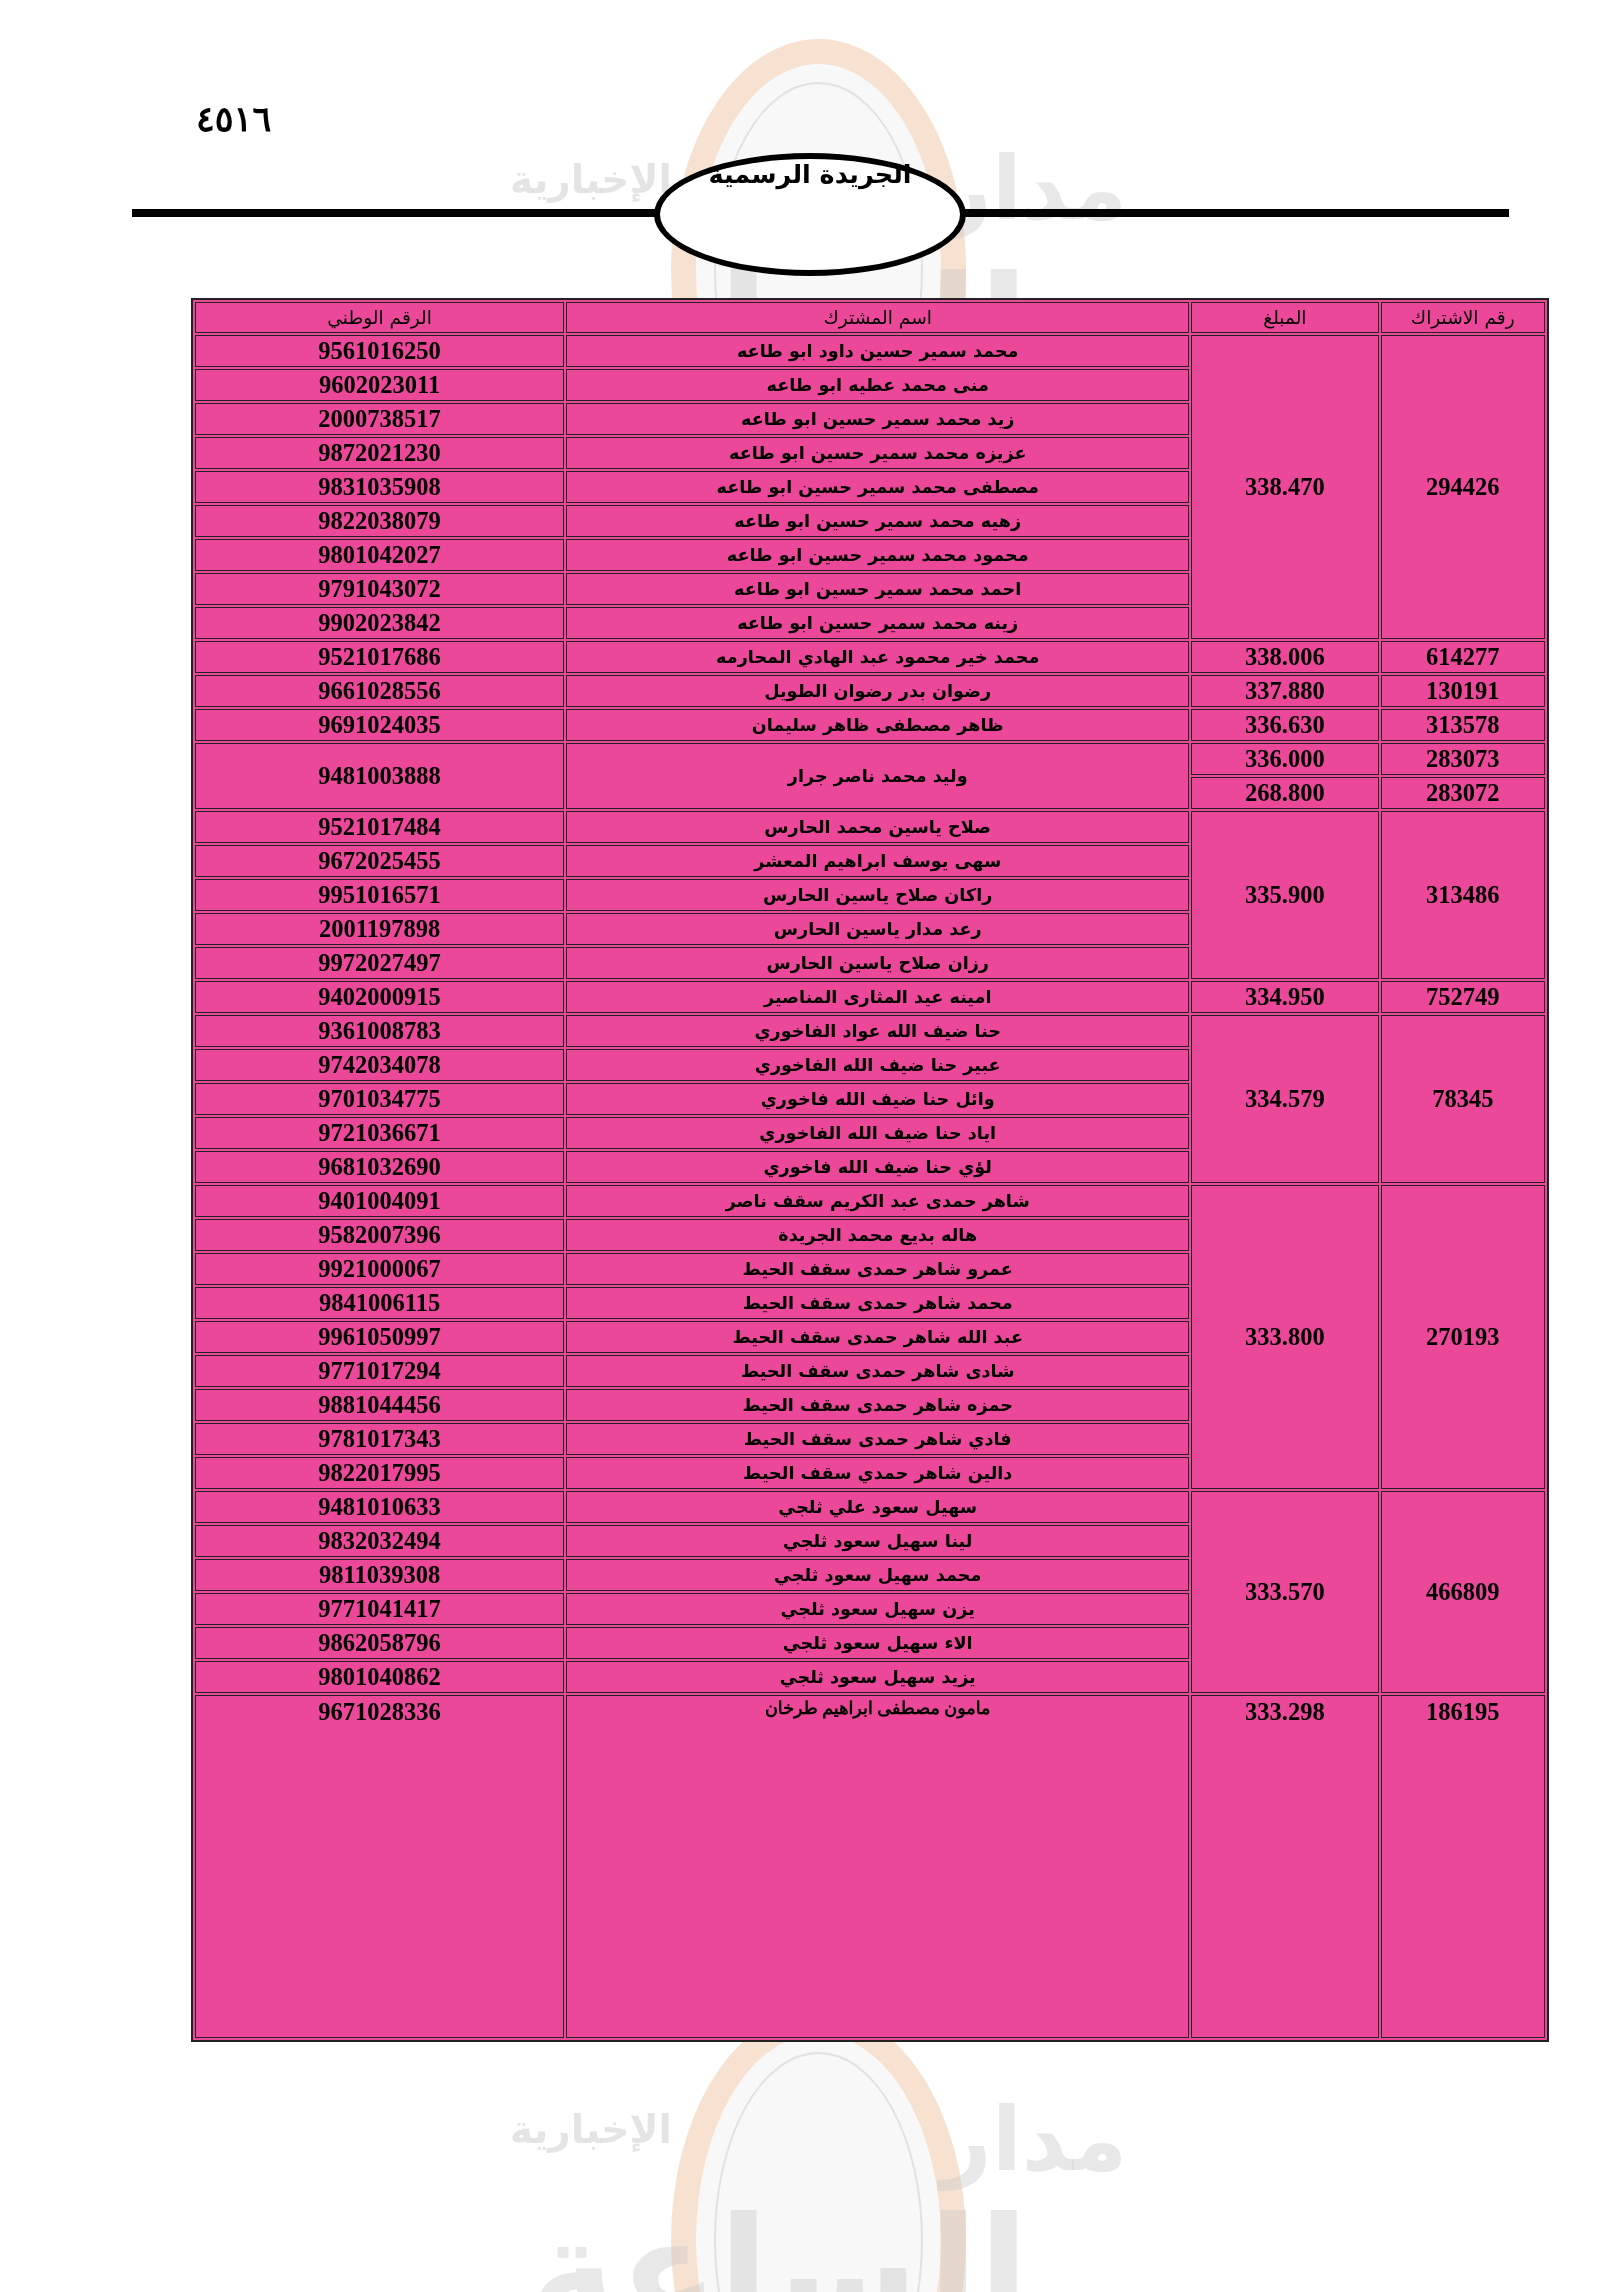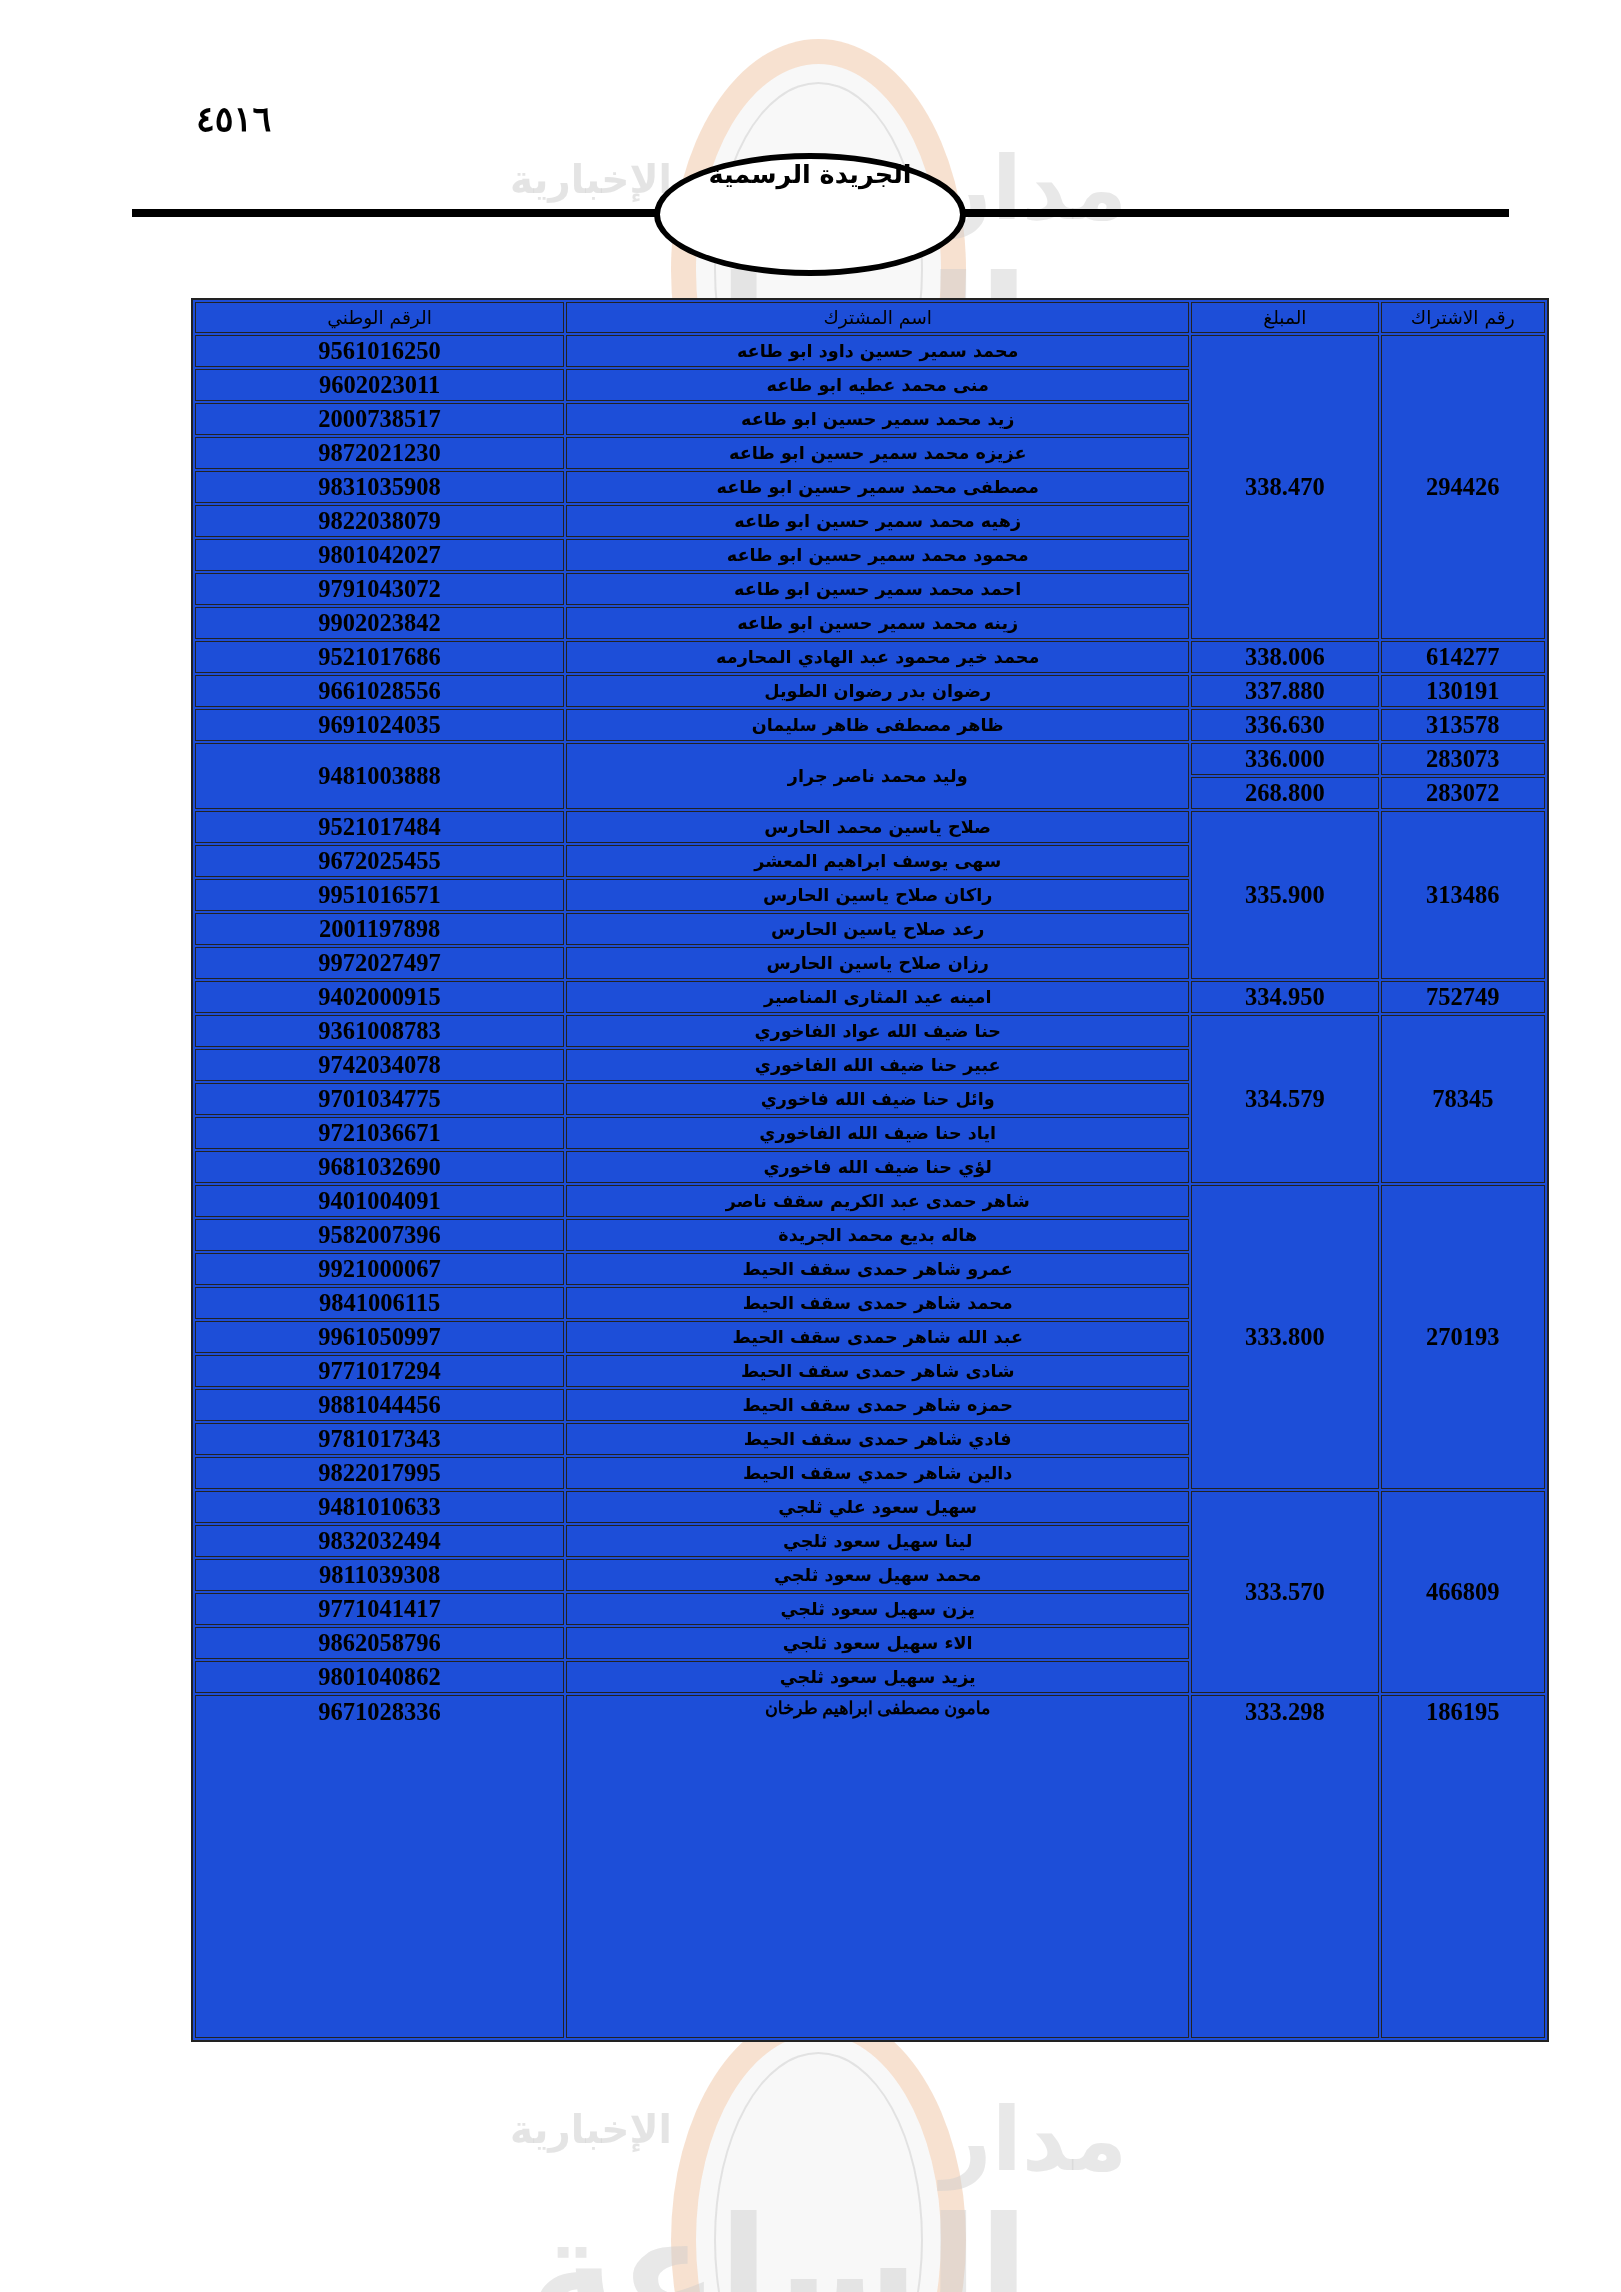--- a/index.html
+++ b/index.html
@@ -19,21 +19,21 @@
   .page-number { position: absolute; left: 196px; top: 98px; font-family: "DejaVu Serif", serif;
                  font-weight: bold; font-size: 35px; letter-spacing: 5.9px; direction: ltr; }
   .rule { position: absolute; left: 132px; top: 209px; width: 1377px; height: 7.8px; background: #000; }
   .title-oval { position: absolute; left: 654px; top: 153px; width: 312px; height: 123px;
                 border: 6.9px solid #000; border-radius: 50%; background: #fff; box-sizing: border-box;
                 display: flex; align-items: flex-start; justify-content: center; }
   .title-oval span { font-family: "DejaVu Sans", sans-serif; font-weight: bold; font-size: 25.5px; direction: rtl; }
 
   .gazette-table { position: absolute; left: 191px; top: 298px; width: 1358px;
                    border-collapse: separate; border-spacing: 2px;
-                   border: 2.9px double #222; background: #1d4ed8; table-layout: fixed; }
+                   border: 2.9px double #222; background: #ec4899; table-layout: fixed; }
   .gazette-table th, .gazette-table td { border: 1.5px solid #222; padding: 0; text-align: center;
                    vertical-align: middle; }
   .gazette-table th { height: 29px; font-family: "DejaVu Sans", sans-serif; font-weight: normal;
                    font-size: 18.6px; direction: rtl; }
   .gazette-table td { height: 30px; }
   .num { font-family: "Liberation Serif", serif; font-weight: bold; font-size: 24.5px; }
   .name { font-family: "DejaVu Sans", sans-serif; font-weight: bold; font-size: 17.6px; direction: rtl; }
   .col-nid { width: 339px; }
   .col-name { width: 572px; }
   .col-amount { width: 172px; }
@@ -176,21 +176,21 @@
     <tr>
         <td class="num">9672025455</td>
         <td class="name">سهى يوسف ابراهيم المعشر</td>
       </tr>
     <tr>
         <td class="num">9951016571</td>
         <td class="name">راكان صلاح ياسين الحارس</td>
       </tr>
     <tr>
         <td class="num">2001197898</td>
-        <td class="name">رعد صلاح ياسين الحارس</td>
+        <td class="name">رعد مدار ياسين الحارس</td>
       </tr>
     <tr>
         <td class="num">9972027497</td>
         <td class="name">رزان صلاح ياسين الحارس</td>
       </tr>
 
     <tr>
       <td class="num">9402000915</td>
       <td class="name">امينه عيد المثارى المناصير</td>
       <td class="num">334.950</td>

